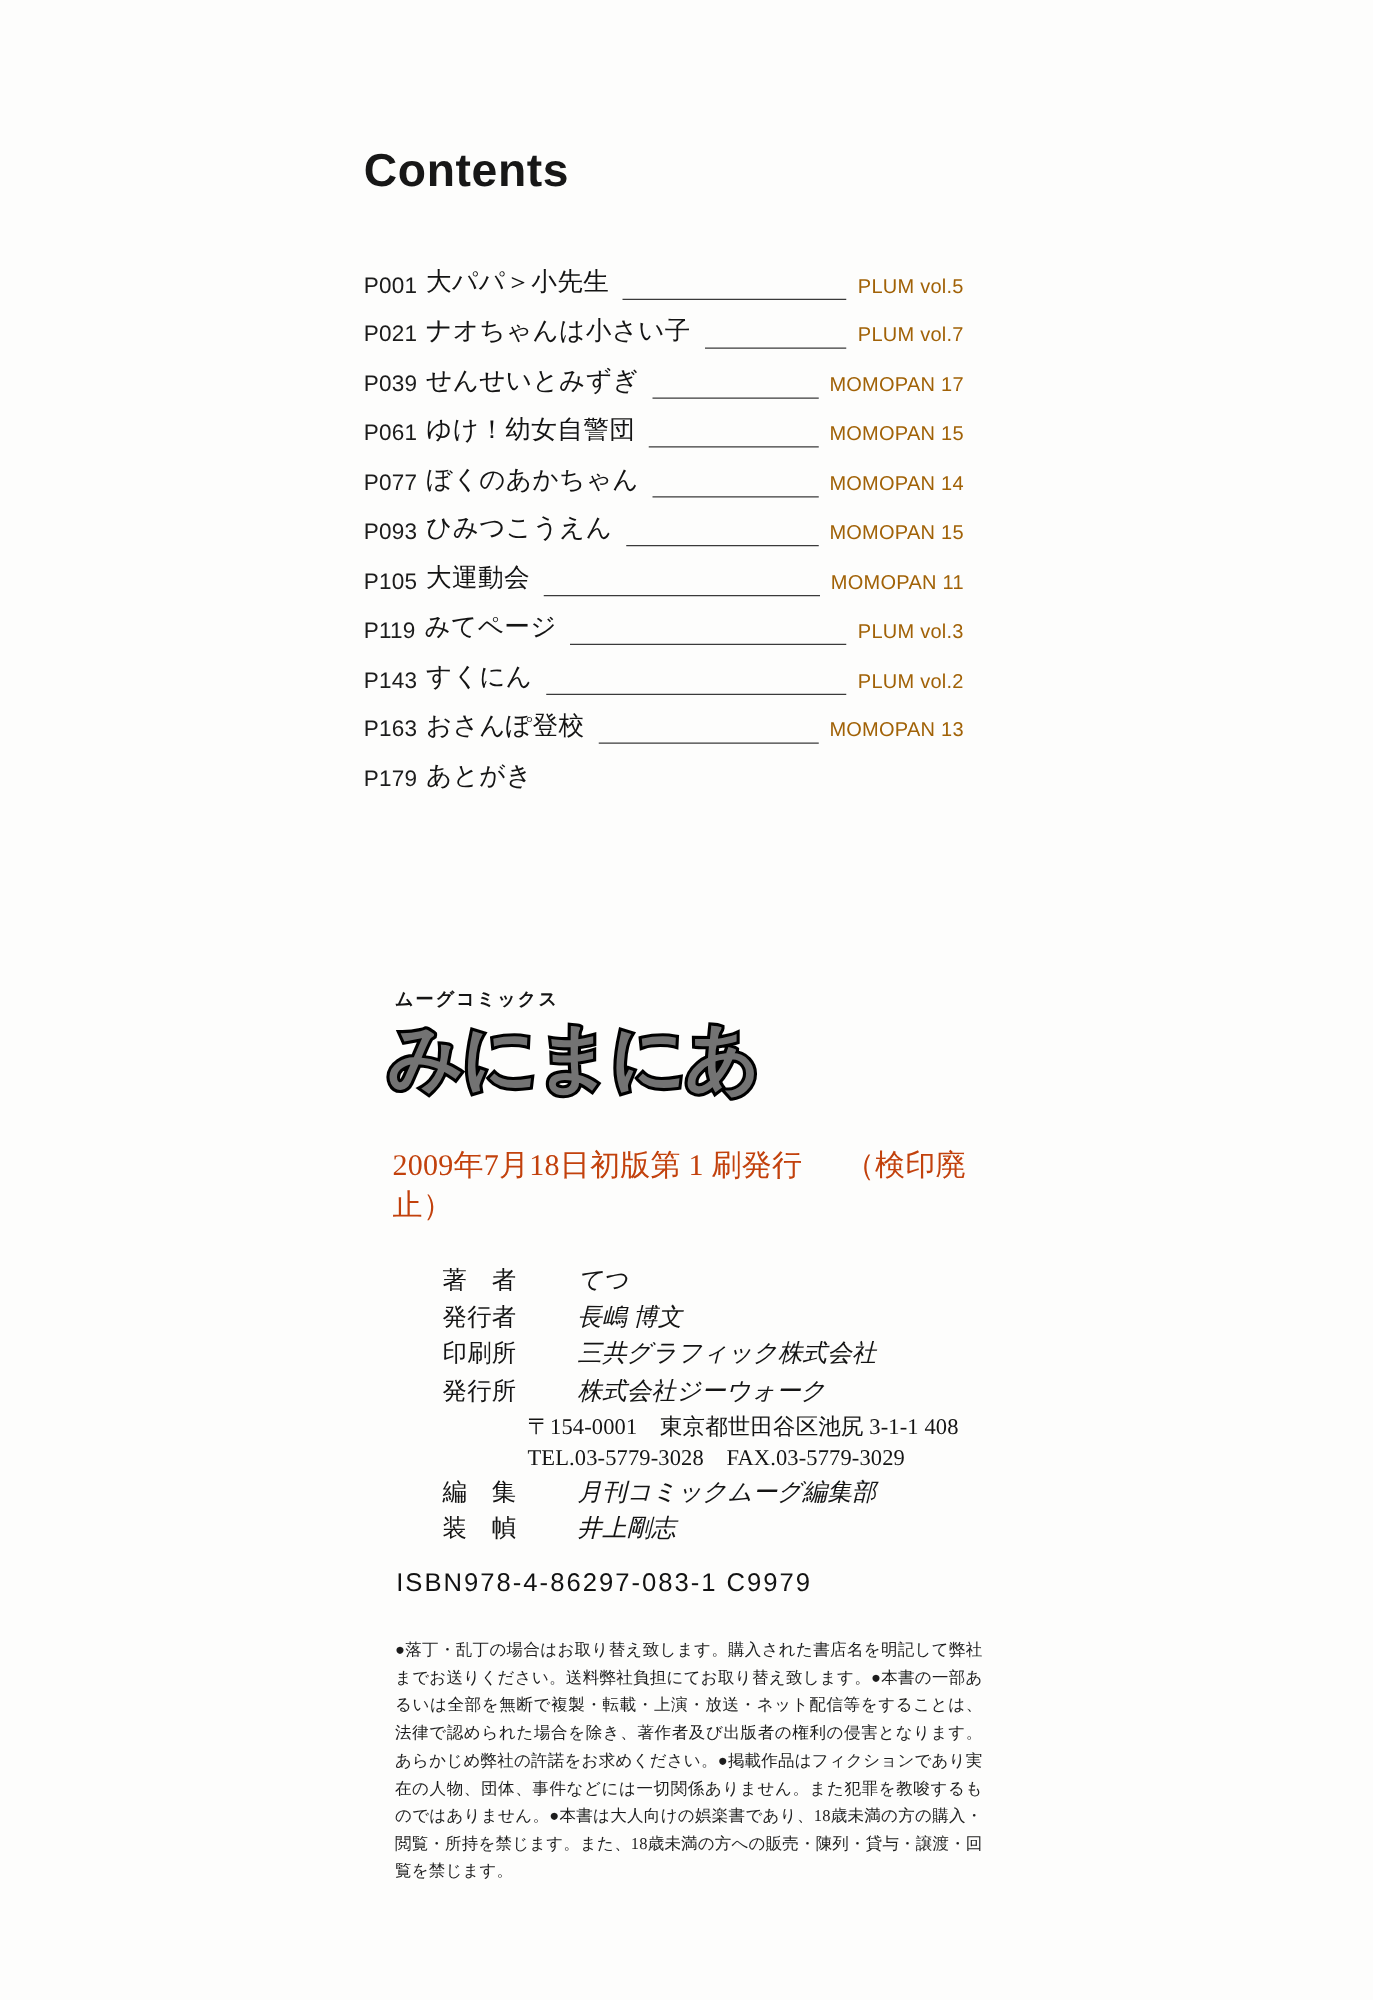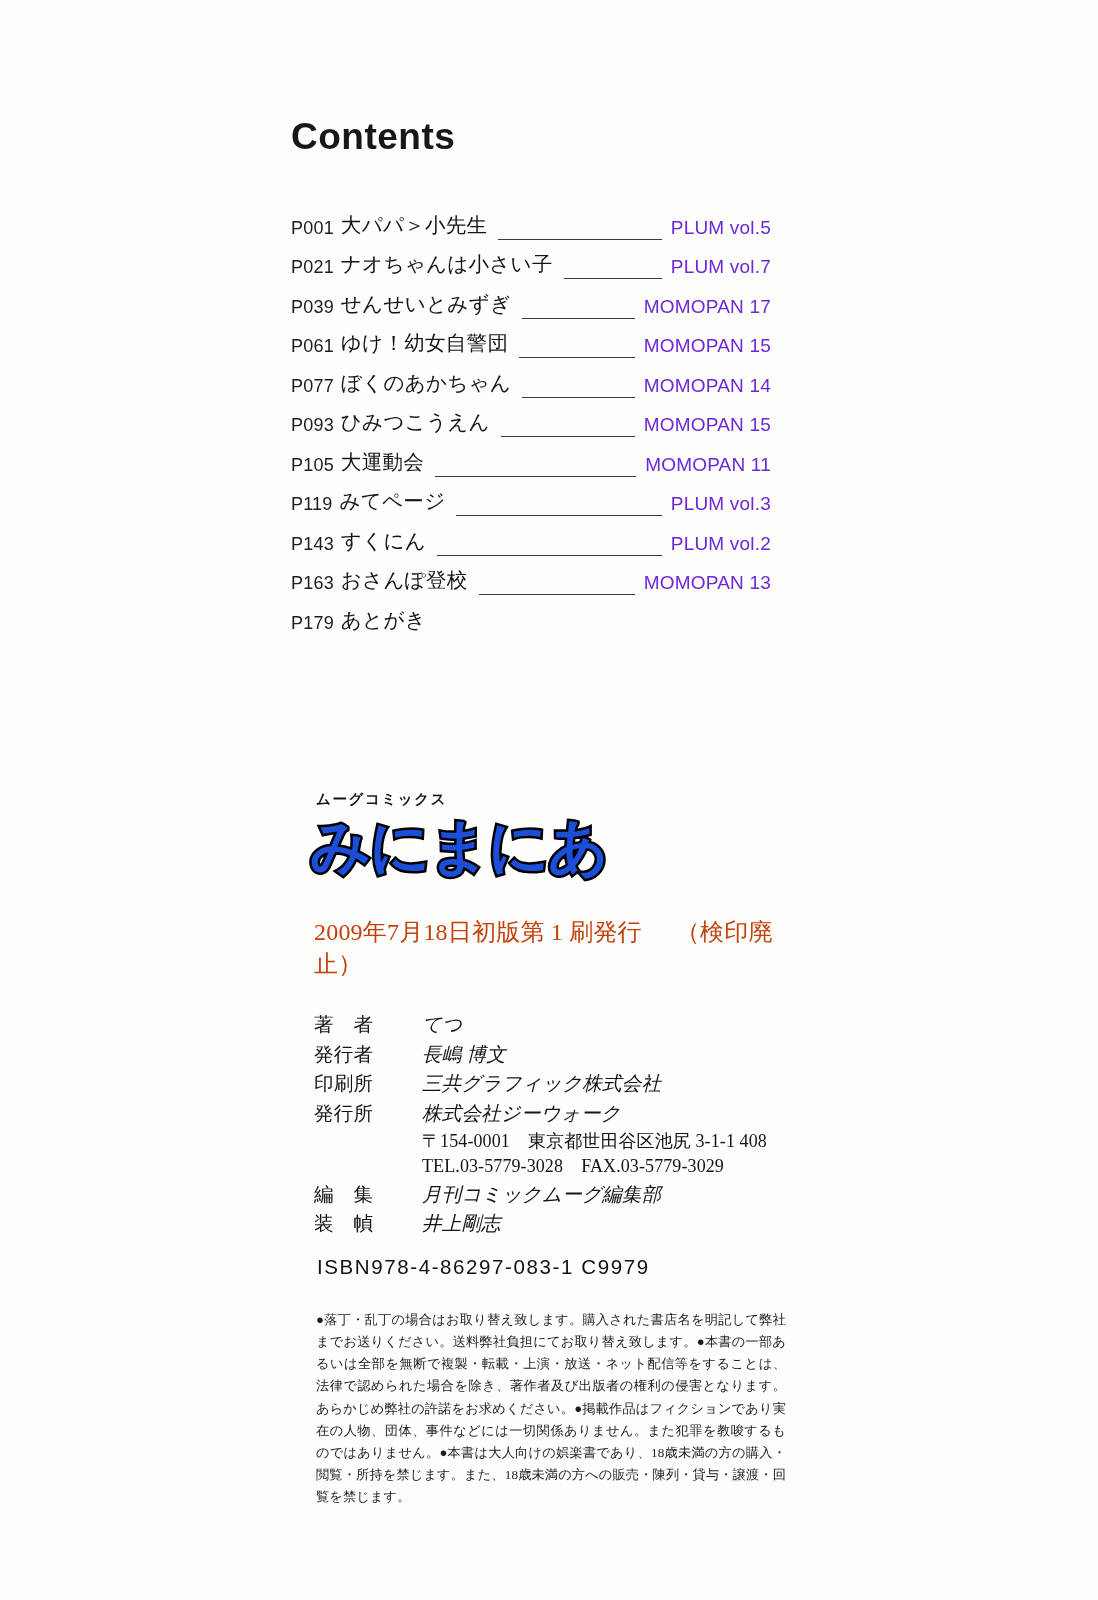--- a/index.html
+++ b/index.html
@@ -65,25 +65,25 @@
     height: 1px;
     background: #3a3a3a;
     margin: 0 9px 0 11px;
     position: relative;
     top: 1px;
   }
   .toc-leader.hidden {
     background: transparent;
   }
   .toc-src {
-    font-size: 19px;
+    font-size: 16px;
     letter-spacing: 0.2px;
     flex: 0 0 auto;
     text-align: right;
-    color: #6d28d9;
+    color: #a16207;
   }
 
   
   .colophon {
     position: absolute;
     left: 314px;
     top: 790px;
     width: 480px;
     font-family: "Liberation Serif", "DejaVu Serif", serif;
     color: #161616;
@@ -96,21 +96,21 @@
     margin: 0 0 6px 2px;
     color: #151515;
   }
   .logo-title {
     font-family: "DejaVu Sans", sans-serif;
     font-size: 60px;
     font-weight: bold;
     letter-spacing: -2px;
     line-height: 1.05;
     margin: 0 0 10px -4px;
-    color: #1d4ed8;
+    color: #737373;
     -webkit-text-stroke: 5px #000000;
     paint-order: stroke fill;
   }
   .pub-date {
     font-family: "Liberation Serif", "DejaVu Serif", serif;
     font-size: 24px;
     margin: 38px 0 0 0;
     letter-spacing: 0.2px;
     color: #c2410c;
   }
@@ -120,20 +120,21 @@
 
   .credits {
     margin-top: 30px;
   }
   .credit-row {
     display: flex;
     align-items: flex-start;
     font-size: 19.5px;
     line-height: 1.52;
     color: #141414;
+    margin-left: 40px;
   }
   .credit-key {
     flex: 0 0 108px;
     letter-spacing: 0.2px;
   }
   .credit-val {
     flex: 1 1 auto;
     letter-spacing: 0.2px;
     position: relative;
     font-style: italic;

